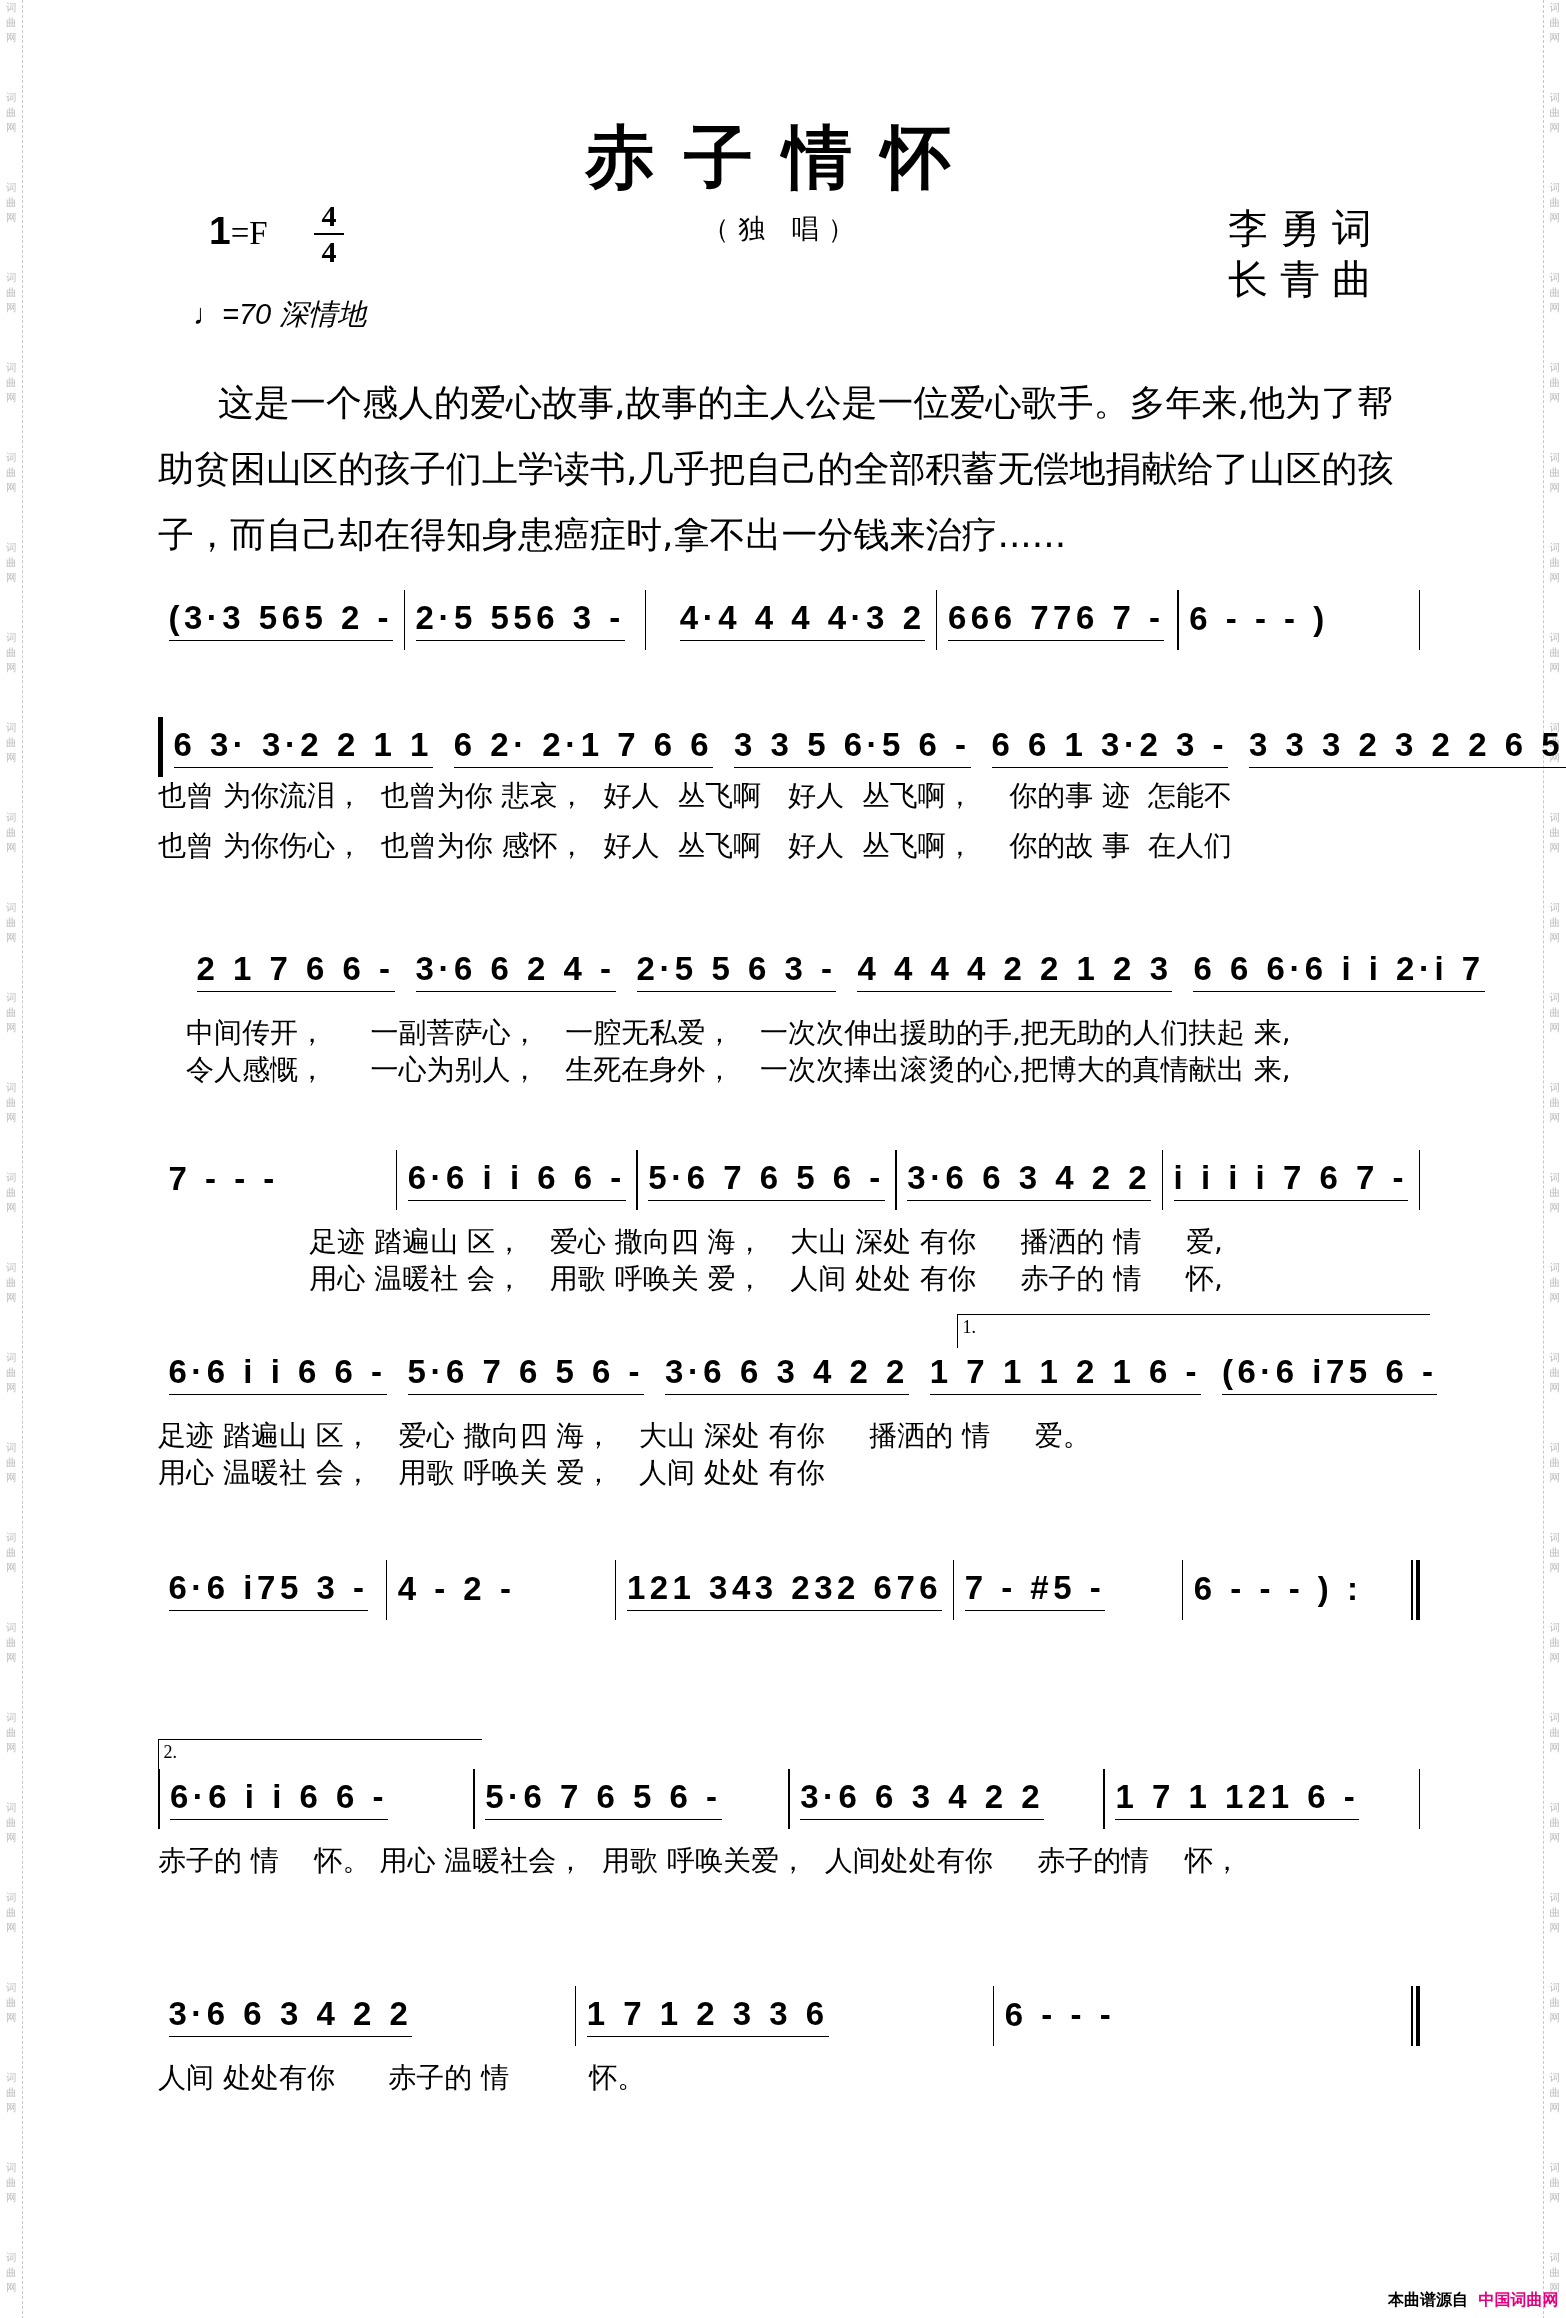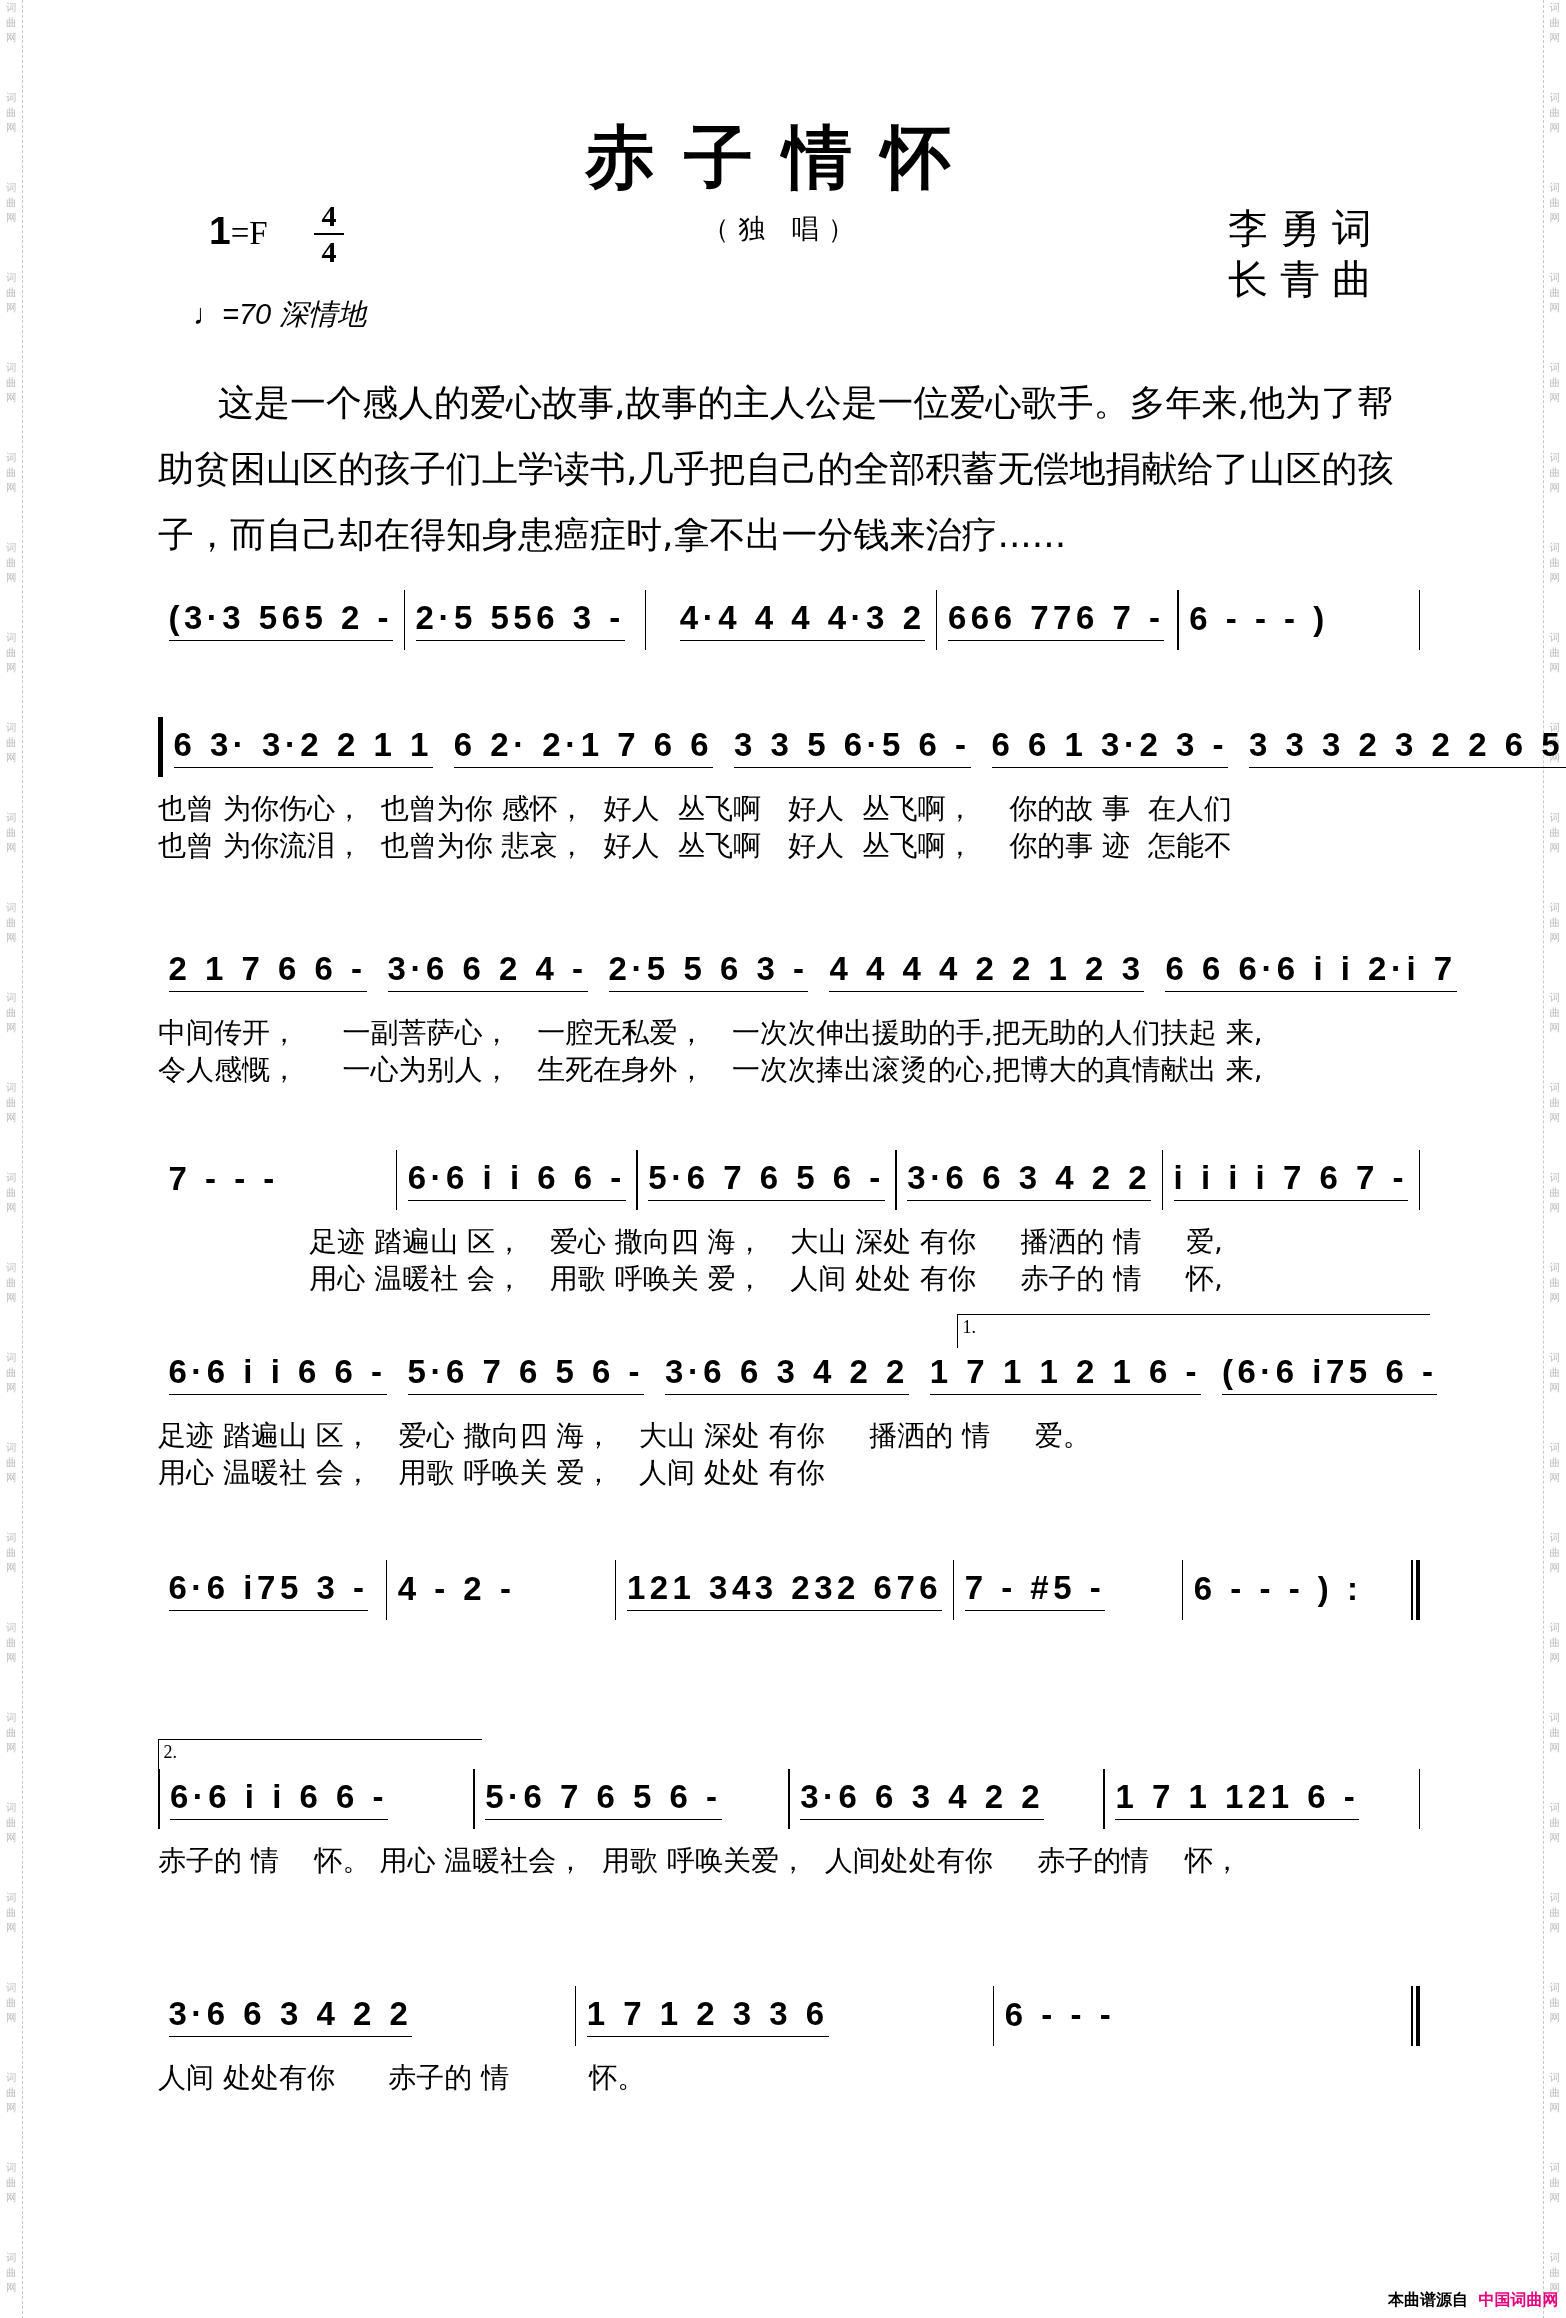--- a/index.html
+++ b/index.html
@@ -371,24 +371,24 @@
         <div class="barline"></div>
         <div class="measure" style="flex: 1 1 0%;">
           <span class="note-group">6 6 1 3·2 3 -</span>
         </div>
         <div class="barline"></div>
         <div class="measure" style="flex: 1 1 0%;">
           <span class="note-group">3 3 3 2 3 2 2 6 5·6</span>
         </div>
         <div class="barline"></div>
       </div>
+      <div class="lyrics" style="margin-top: 0px;">也曾 为你流泪，  也曾为你 悲哀，  好人  丛飞啊   好人  丛飞啊，    你的事 迹  怎能不</div>
       <div class="lyrics" style="margin-top: 13.4px;">也曾 为你伤心，  也曾为你 感怀，  好人  丛飞啊   好人  丛飞啊，    你的故 事  在人们</div>
-      <div class="lyrics" style="margin-top: 0px;">也曾 为你流泪，  也曾为你 悲哀，  好人  丛飞啊   好人  丛飞啊，    你的事 迹  怎能不</div>
-    </div>
-    <div class="line" style="top: 941px;">
+    </div>
+    <div class="line" style="top: 941px; margin-left: 28px;">
       <div class="staff">
         <div class="measure" style="flex: 1 1 0%;">
           <span class="note-group">2 1 7 6 6 -</span>
         </div>
         <div class="barline"></div>
         <div class="measure" style="flex: 1 1 0%;">
           <span class="note-group">3·6 6 2 4 -</span>
         </div>
         <div class="barline"></div>
         <div class="measure" style="flex: 1 1 0%;">

